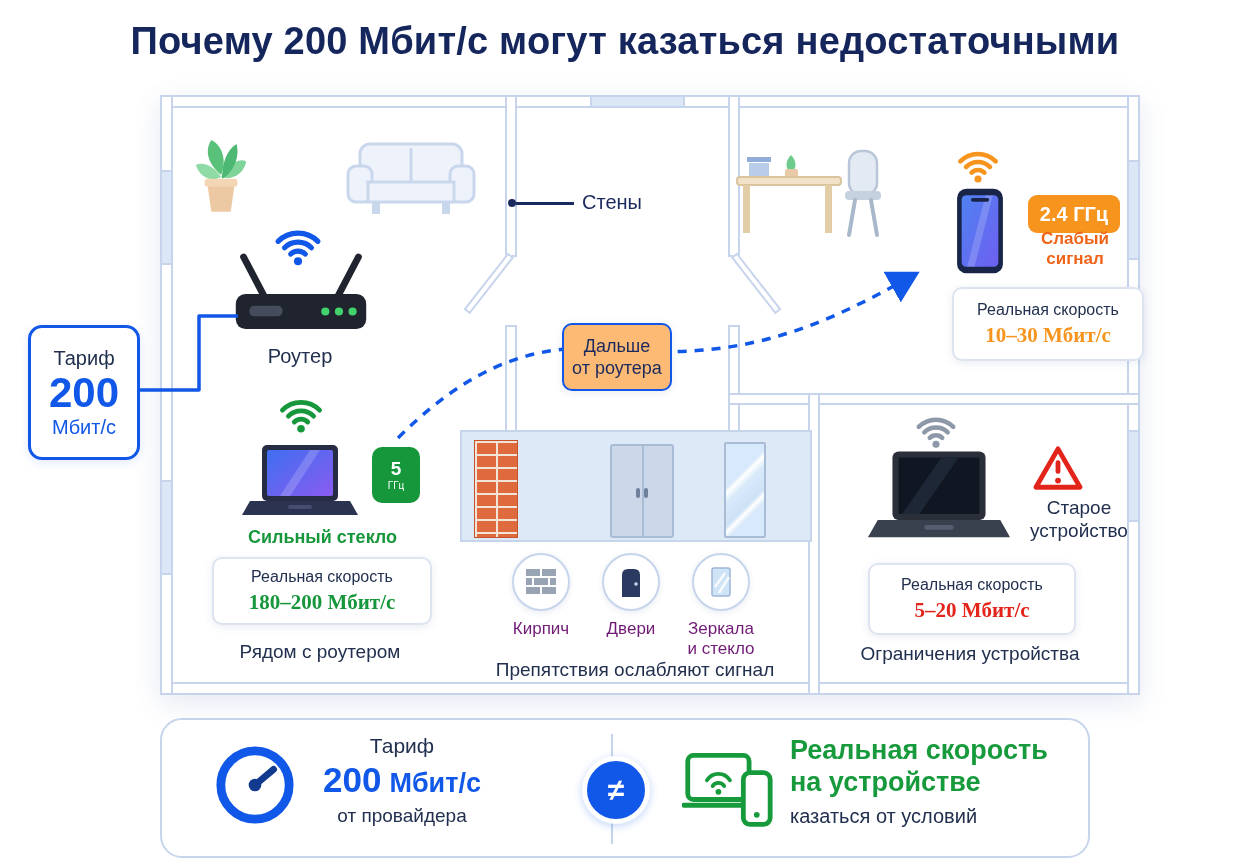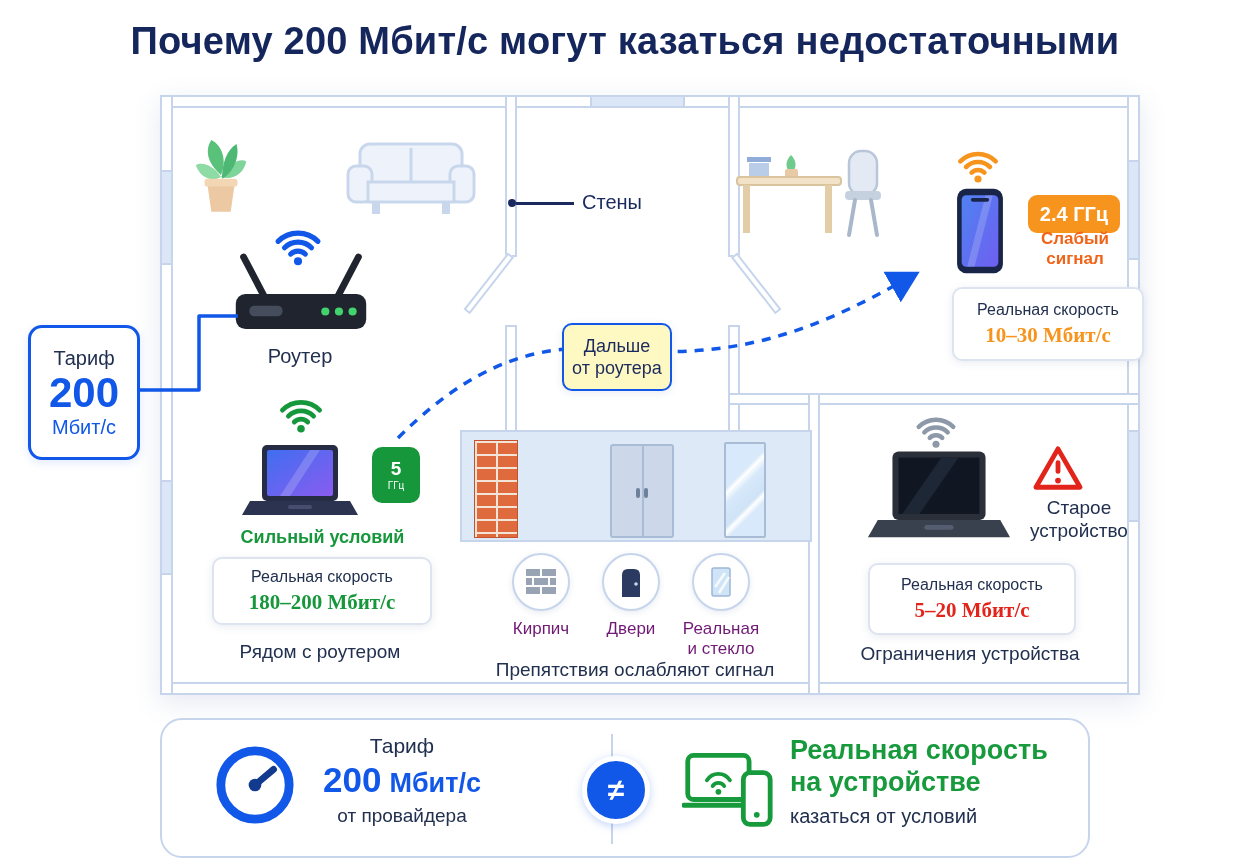--- a/index.html
+++ b/index.html
@@ -26,21 +26,21 @@
             justify-content:center;align-items:center;gap:4px;text-align:center;}
   .speedbox .lbl{font-size:16px;color:#22304f;}
   .speedbox .val{font-size:21px;font-weight:bold;font-family:Liberation Serif, serif;}
   .val-green{color:#17973b;} .val-orange{color:#f7941d;} .val-red{color:#e2241a;}
   .signal-green{position:absolute;font-size:18px;font-weight:600;color:#17973b;text-align:center;}
   .signal-orange{position:absolute;font-size:17px;font-weight:600;color:#ef6418;text-align:center;}
   .band-green{position:absolute;background:#17973b;border-radius:10px;box-shadow:0 0 0 3px #fff;
               color:#fff;display:flex;flex-direction:column;align-items:center;justify-content:center;}
   .band-orange{position:absolute;background:#f7941d;border-radius:9px;box-shadow:0 0 0 3px #fff;
               color:#fff;display:flex;align-items:center;justify-content:center;font-weight:bold;font-size:20px;}
-  .farther-box{position:absolute;background:#fef9c3;border:2.5px solid #1157e8;border-radius:10px;
+  .farther-box{position:absolute;background:#fdba74;border:2.5px solid #1157e8;border-radius:10px;
                display:flex;flex-direction:column;align-items:center;justify-content:center;
                font-size:18px;color:#1b2a5e;line-height:1.25;box-shadow:0 2px 8px rgba(40,70,130,.10);}
   .tariff-badge{position:absolute;left:28px;top:325px;width:112px;height:135px;background:#fff;
                 border:3px solid #1157e8;border-radius:14px;box-sizing:border-box;
                 display:flex;flex-direction:column;align-items:center;justify-content:center;gap:2px;
                 box-shadow:0 3px 10px rgba(17,87,232,.12);}
   .tariff-badge .t1{font-size:20px;color:#22304f;}
   .tariff-badge .t2{font-size:42px;font-weight:bold;color:#1157e8;line-height:1;}
   .tariff-badge .t3{font-size:20px;color:#1157e8;}
   
@@ -181,21 +181,21 @@
     <path d="M40 53 L70 7 L80 7 L50 53 Z" fill="#ffffff" opacity="0.18"></path>
     <path d="M10 58 H110 L118 72 H2 Z" fill="#2c3350"></path>
     <rect x="48" y="62" width="24" height="4" rx="2" fill="#454e6e"></rect>
   </svg>
 
   <div class="band-green" style="left:212px;top:352px;width:48px;height:56px;">
     <span style="font-size:19px;font-weight:bold;line-height:1.1;">5</span>
     <span style="font-size:10px;font-weight:normal;">ГГц</span>
   </div>
 
-  <div class="signal-green" style="left:60px;top:432px;width:205px;">Сильный условий</div>
+  <div class="signal-green" style="left:60px;top:432px;width:205px;">Сильный стекло</div>
 
   <div class="speedbox" style="left:52px;top:462px;width:216px;height:64px;">
     <div class="lbl">Реальная скорость</div>
     <div class="val val-green">180–200 Мбит/с</div>
   </div>
   <div class="caption" style="left:40px;top:546px;width:240px;">Рядом с роутером</div>
 
   <div class="walls-dot" style="left:348px;top:104px;"></div>
   <div class="walls-line" style="left:356px;top:107px;width:58px;"></div>
   <div class="walls-text" style="left:422px;top:96px;">Стены</div>
@@ -237,21 +237,21 @@
   <div class="obst-circle" style="left:532px;top:458px;">
     <svg width="20" height="30" viewBox="0 0 20 30">
       <rect x="1" y="1" width="18" height="28" rx="2" fill="#cfe4f7" stroke="#9db6d6" stroke-width="1.5"></rect>
       <path d="M4 20 L14 6 M8 26 L18 10" stroke="#ffffff" stroke-width="2.5" opacity="0.85"></path>
     </svg>
   </div>
 
   <div class="obst-label" style="left:340px;top:524px;width:82px;">Кирпич</div>
   <div class="obst-label" style="left:432px;top:524px;width:78px;">Двери</div>
   <div class="obst-label" style="left:518px;top:524px;width:86px;">
-    <div>Реальная</div>
+    <div>Зеркала</div>
     <div>и стекло</div>
   </div>
   <div class="caption" style="left:320px;top:564px;width:310px;">Препятствия ослабляют сигнал</div>
 
   <svg class="abs" style="left:575px;top:52px;" width="152" height="92" viewBox="0 0 152 92">
     <rect x="12" y="10" width="24" height="5" fill="#8fadd8"></rect>
     <rect x="14" y="16" width="20" height="14" fill="#b9cce8"></rect>
     <path d="M56 8 C 50 14 50 22 56 26 C 62 22 62 14 56 8" fill="#6fcb8d"></path>
     <rect x="50" y="22" width="13" height="9" rx="2" fill="#e8cba6"></rect>
     <rect x="2" y="30" width="104" height="8" rx="3" fill="#f2e2c8" stroke="#d9c49e" stroke-width="2"></rect>

